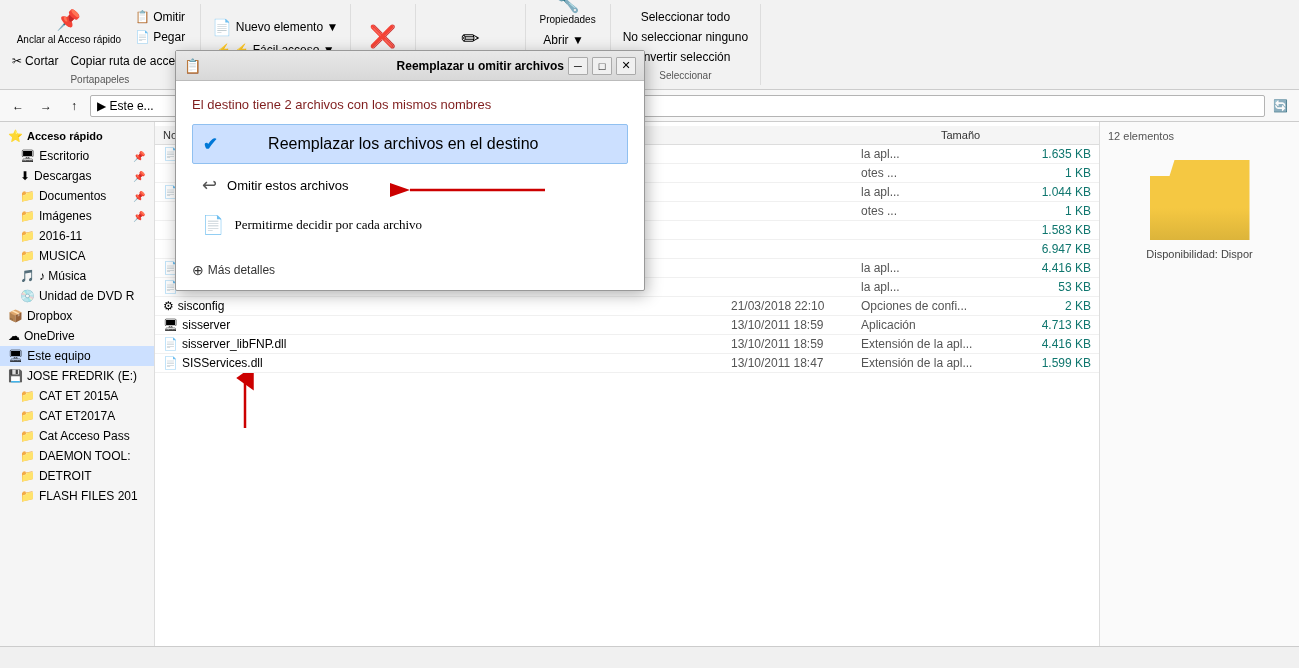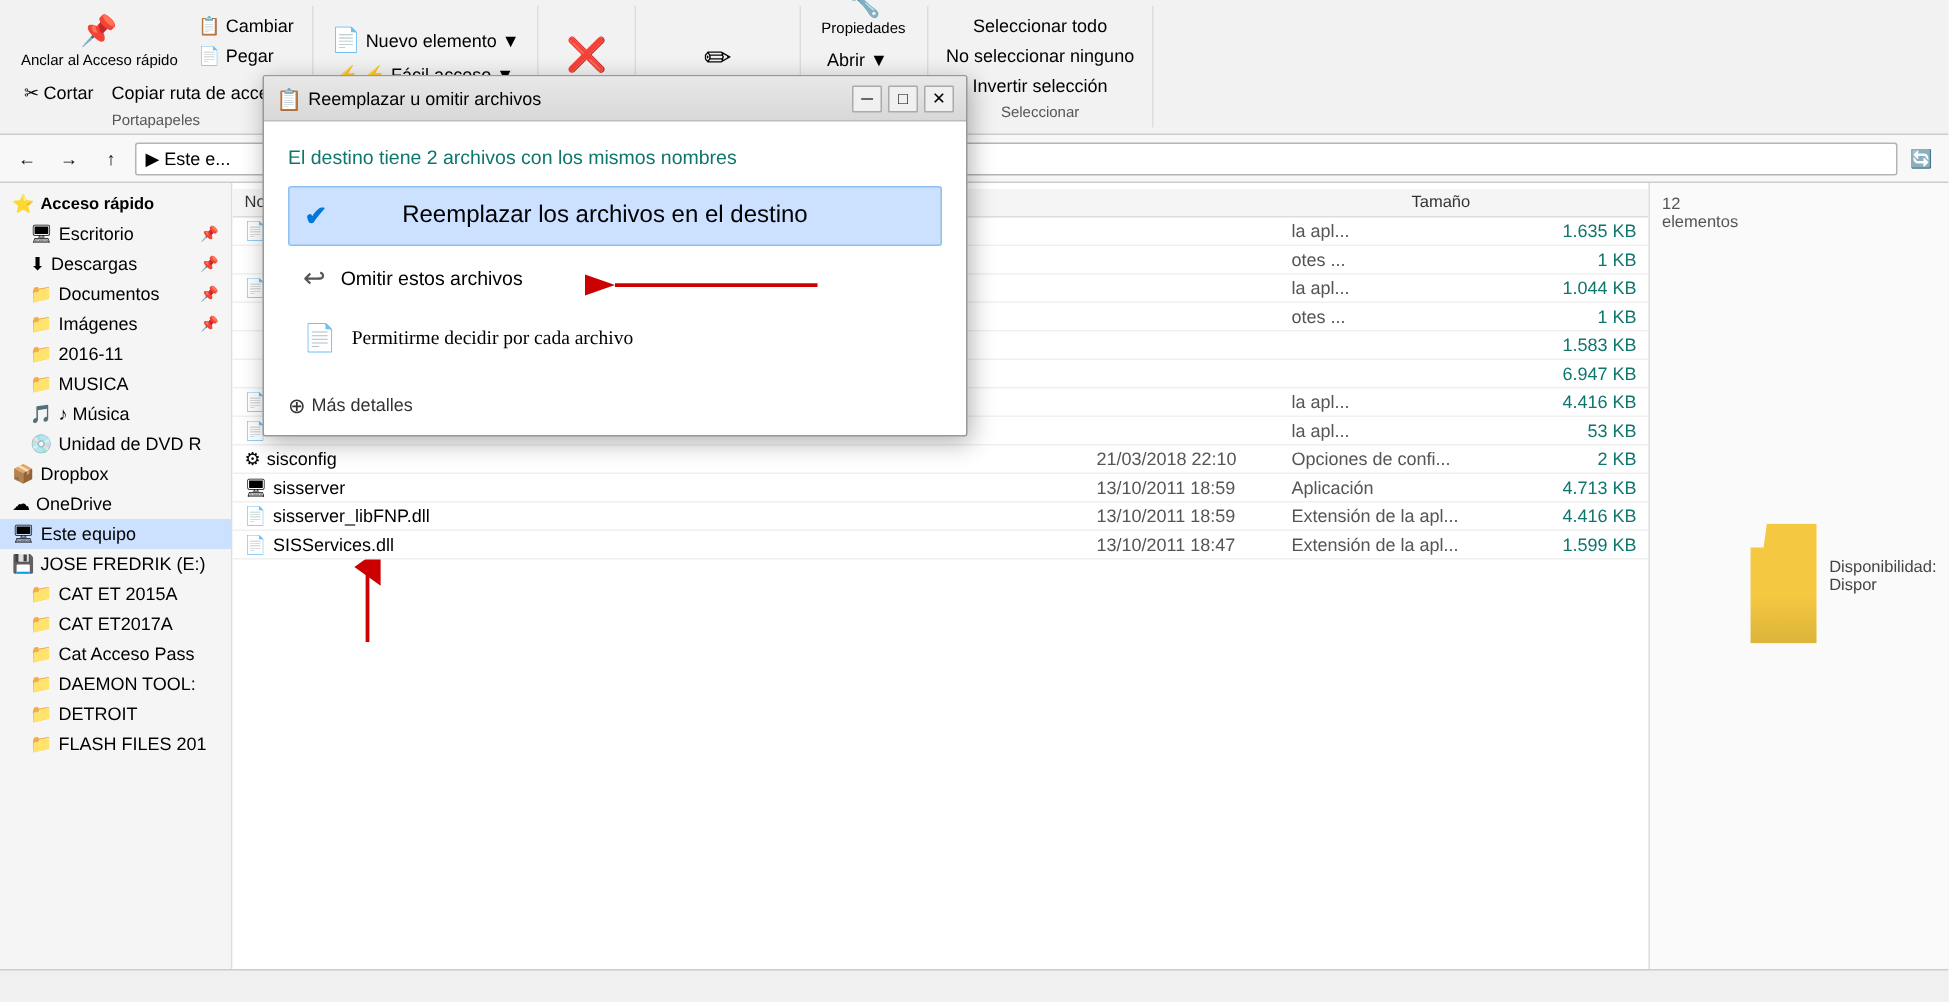--- a/index.html
+++ b/index.html
@@ -168,21 +168,21 @@
     .file-row .file-type { width: 150px; color: #555; }
     .file-row .file-size { width: 80px; text-align: right; color: #0f766e; }
 
     
     .right-panel {
       width: 200px;
       background: #fafafa;
       border-left: 1px solid #ddd;
       padding: 8px;
       display: flex;
-      flex-direction: row;
+      flex-direction: column;
       align-items: center;
       gap: 8px;
     }
     .right-panel .count-label {
       font-size: 11px;
       color: #555;
       align-self: flex-start;
     }
     .folder-large {
       width: 100px; height: 80px;
@@ -229,21 +229,21 @@
     }
     .dialog-titlebar {
       background: linear-gradient(180deg, #e8e8e8 0%, #d8d8d8 100%);
       height: 30px;
       display: flex;
       align-items: center;
       padding: 0 8px;
       border-bottom: 1px solid #bbb;
       gap: 4px;
     }
-    .dialog-title { flex: 1; font-size: 12px; font-weight: normal; }
+    .dialog-title { flex: 1; font-size: 12px; font-weight: bold; text-align: right; }
     .dialog-chrome-btn {
       width: 20px; height: 18px;
       border: 1px solid #aaa;
       background: #f0f0f0;
       cursor: pointer;
       font-size: 11px;
       display: flex; align-items: center; justify-content: center;
       border-radius: 1px;
     }
     .dialog-body {
@@ -251,21 +251,21 @@
     }
     .dialog-subtitle {
       font-size: 11px;
       color: #555;
       margin-bottom: 6px;
     }
     .dialog-subtitle a { color: #0078d7; text-decoration: none; }
     .dialog-main-text {
       font-size: 13px;
       margin-bottom: 12px;
-      color: #0f766e;
+      color: #7f1d1d;
     }
     .dialog-option {
       display: flex;
       align-items: center;
       gap: 10px;
       padding: 8px 10px;
       cursor: pointer;
       border-radius: 2px;
       margin-bottom: 2px;
     }
@@ -300,21 +300,21 @@
   <div class="ribbon-group">
     <div class="ribbon-group-row">
       <div class="ribbon-btn">
         <span class="icon">📌</span>
         <span class="label">Anclar al
 Acceso rápido</span>
       </div>
       <div style="display:flex;flex-direction:column;gap:2px;">
         <div class="ribbon-btn-small">
           <span>📋</span>
-          <span>Cambiar</span>
+          <span>Omitir</span>
         </div>
         <div class="ribbon-btn-small">
           <span>📄</span>
           <span>Pegar</span>
         </div>
       </div>
     </div>
     <div class="ribbon-group-row">
       <div class="ribbon-btn-small">
         <span>✂</span>

